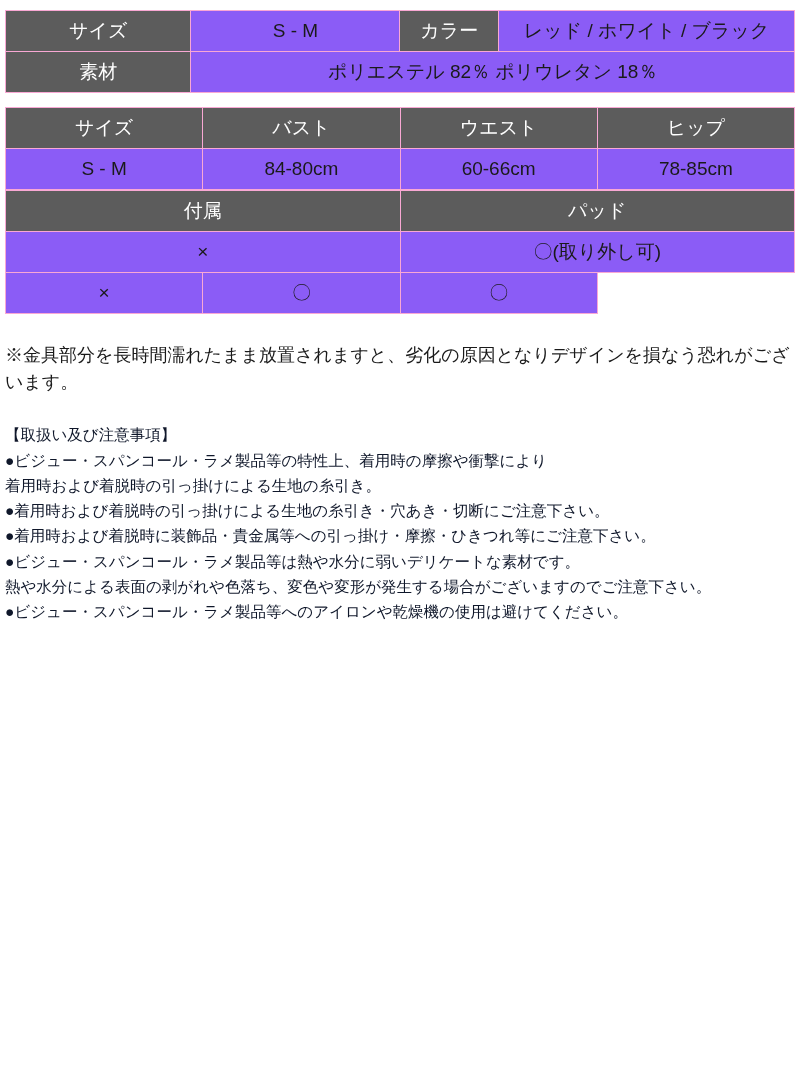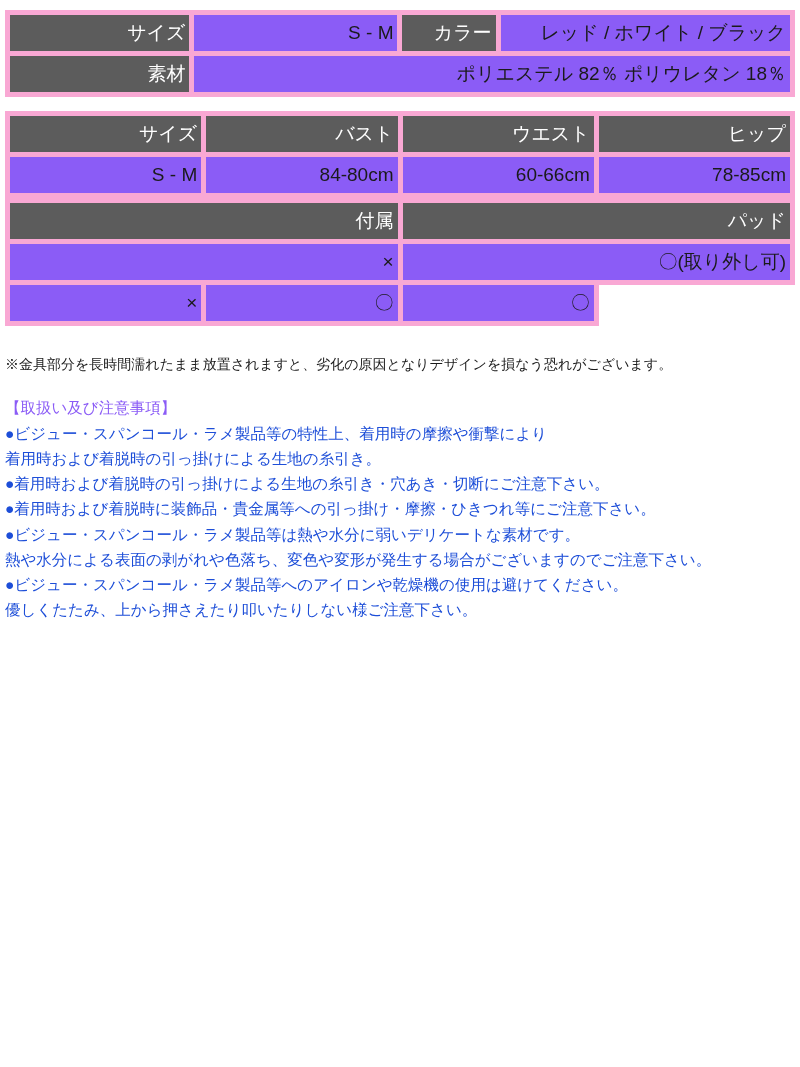--- a/index.html
+++ b/index.html
@@ -18,22 +18,22 @@
     padding: 0;
   }
 
   table {
     border-collapse: collapse;
     width: 790px;
     margin: 0 auto;
     table-layout: fixed;
   }
   td {
-    border: 5px solid #f9a8d4;
-    text-align: right;
+    border: 1px solid #f9a8d4;
+    text-align: center;
     vertical-align: middle;
     font-size: 19px;
     color: #1a1a1a;
     height: 41px;
     padding: 2px 4px;
     line-height: 1.2;
   }
   td.head {
     background: #5c5c5c;
     color: #ffffff;
@@ -46,34 +46,34 @@
   .spec-table { margin-top: 10px; }
   .size-table { margin-top: 14px; }
   .attach-table { }
 
   .notes {
     width: 790px;
     margin: 0 auto;
     padding-top: 28px;
   }
   .note-warn {
-    font-size: 14px;
+    font-size: 18px;
     color: #1a1a1a;
     line-height: 1.5;
-    margin-bottom: 20px;
+    margin-bottom: 26px;
   }
   .note-head {
     font-size: 15.5px;
-    color: #8b5cf6;
+    color: #0f172a;
     line-height: 1.62;
     margin-bottom: 1px;
   }
   .note-line {
     font-size: 15.5px;
-    color: #1d4ed8;
+    color: #0f172a;
     line-height: 1.62;
     white-space: pre;
   }
 </style>
 </head>
 <body>
 
 <div class="page">
 
   <table class="spec-table">
@@ -129,16 +129,15 @@
   <div class="notes">
     <div class="note-warn">※金具部分を長時間濡れたまま放置されますと、劣化の原因となりデザインを損なう恐れがございます。</div>
     <div class="note-head">【取扱い及び注意事項】</div>
     <div class="note-line">●ビジュー・スパンコール・ラメ製品等の特性上、着用時の摩擦や衝撃により</div>
     <div class="note-line">着用時および着脱時の引っ掛けによる生地の糸引き。</div>
     <div class="note-line">●着用時および着脱時の引っ掛けによる生地の糸引き・穴あき・切断にご注意下さい。</div>
     <div class="note-line">●着用時および着脱時に装飾品・貴金属等への引っ掛け・摩擦・ひきつれ等にご注意下さい。</div>
     <div class="note-line">●ビジュー・スパンコール・ラメ製品等は熱や水分に弱いデリケートな素材です。</div>
     <div class="note-line">熱や水分による表面の剥がれや色落ち、変色や変形が発生する場合がございますのでご注意下さい。</div>
     <div class="note-line">●ビジュー・スパンコール・ラメ製品等へのアイロンや乾燥機の使用は避けてください。</div>
-    <div class="note-line">優しくたたみ、上から押さえたり叩いたりしない様ご注意下さい。</div>
   </div>
 
 </div>
 
 </body></html>

